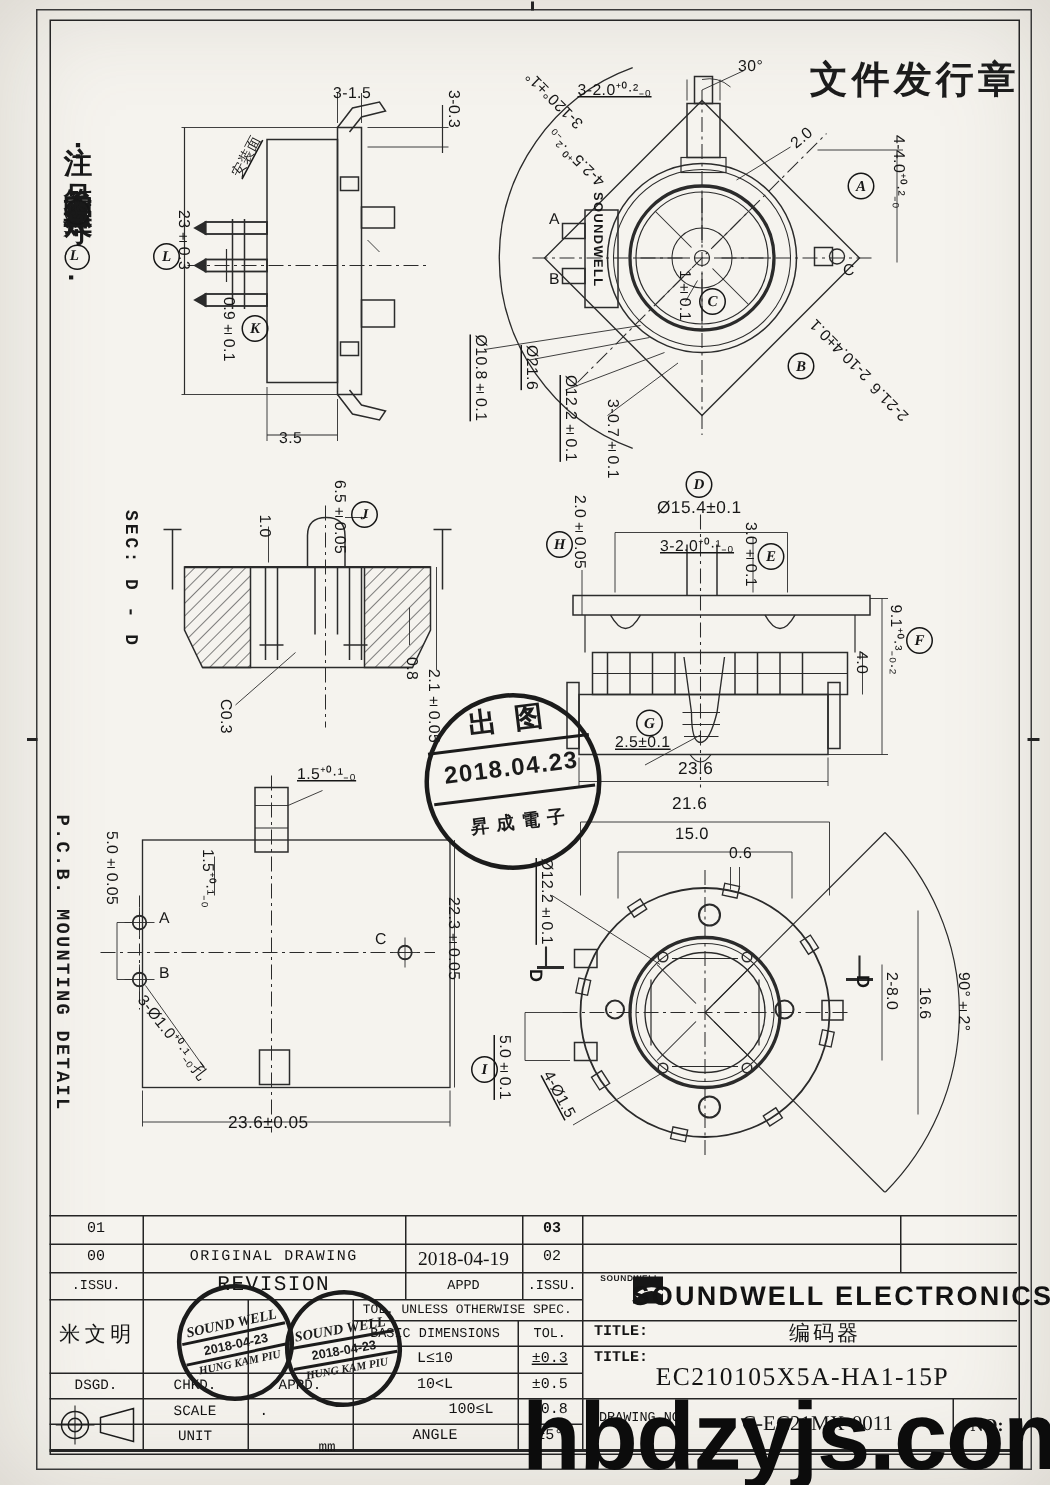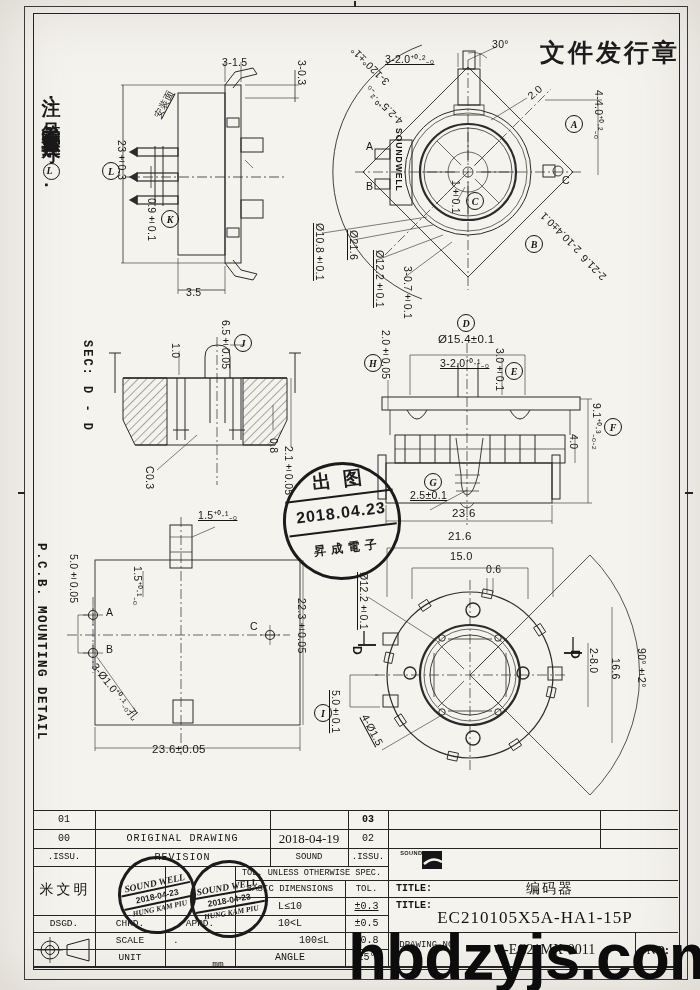--- a/index.html
+++ b/index.html
@@ -430,22 +430,22 @@
   <div class="line" style="left:600px;top:810px;width:1px;height:38px;"></div>
   <div class="line" style="left:635px;top:932px;width:1px;height:34px;"></div>
 
   <div class="tbc" style="left:33px;top:810px;width:62px;height:19px;">01</div>
   <div class="tbc" style="left:348px;top:810px;width:40px;height:19px;font-weight:bold;">03</div>
   <div class="tbc" style="left:33px;top:829px;width:62px;height:19px;">00</div>
   <div class="tbc" style="left:95px;top:829px;width:175px;height:19px;letter-spacing:1px;">ORIGINAL  DRAWING</div>
   <div class="tbc" style="left:270px;top:829px;width:78px;height:19px;font:13px 'Liberation Serif',serif;">2018-04-19</div>
   <div class="tbc" style="left:348px;top:829px;width:40px;height:19px;">02</div>
   <div class="tbc" style="left:33px;top:848px;width:62px;height:18px;font-size:9px;">.ISSU.</div>
-  <div class="tbc" style="left:95px;top:848px;width:175px;height:18px;font-size:10px;letter-spacing:1px;">REVISION</div>
-  <div class="tbc" style="left:270px;top:848px;width:78px;height:18px;font-size:9px;">SOUND</div>
+  <div class="tbc" style="left:95px;top:848px;width:175px;height:18px;font-size:14px;letter-spacing:1px;">REVISION</div>
+  <div class="tbc" style="left:270px;top:848px;width:78px;height:18px;font-size:9px;">APPD</div>
   <div class="tbc" style="left:348px;top:848px;width:40px;height:18px;font-size:9px;">.ISSU.</div>
 
   <div class="tbc" style="left:34px;top:876px;width:62px;height:28px;font:14px 'Liberation Serif',serif;letter-spacing:3px;">米文明</div>
   <div class="tbc" style="left:33px;top:915px;width:62px;height:17px;font-size:9.5px;">DSGD.</div>
   <div class="tbc" style="left:95px;top:915px;width:70px;height:17px;font-size:9.5px;">CHKD.</div>
   <div class="tbc" style="left:165px;top:915px;width:70px;height:17px;font-size:9.5px;">APPD.</div>
   <div class="tbc" style="left:95px;top:932px;width:70px;height:17px;font-size:9.5px;">SCALE</div>
   <div class="tbc" style="left:165px;top:932px;width:70px;height:17px;font-size:9.5px;justify-content:flex-start;padding-left:8px;">.</div>
   <div class="tbc" style="left:95px;top:949px;width:70px;height:17px;font-size:9.5px;">UNIT</div>
   <div class="tbc" style="left:165px;top:949px;width:70px;height:30px;font-size:9.5px;padding-left:18px;">mm</div>
@@ -472,20 +472,21 @@
   <div class="tbc" style="left:235px;top:949px;width:110px;height:17px;">ANGLE</div>
   <div class="tbc" style="left:345px;top:949px;width:43px;height:17px;">±5°</div>
 
   <div class="abs" style="left:398px;top:850px;width:44px;text-align:center;">
     <svg width="26" height="20" viewBox="0 0 26 20">
       <rect x="2" y="1" width="20" height="18" fill="#161616"></rect>
       <path d="M4,14 Q13,6 22,12" stroke="#f5f3ee" stroke-width="2.5" fill="none"></path>
     </svg>
     <div style="font:bold 5.6px 'Liberation Sans',sans-serif;letter-spacing:.4px;">SOUNDWELL</div>
   </div>
+  <div class="tbc" style="left:445px;top:848px;width:233px;height:32px;font:bold 18px 'Liberation Sans',sans-serif;letter-spacing:1.5px;">SOUNDWELL ELECTRONICS</div>
   <div class="tbc" style="left:390px;top:880px;width:60px;height:17px;font:bold 10px 'Liberation Mono',monospace;justify-content:flex-start;padding-left:6px;">TITLE:</div>
   <div class="tbc" style="left:450px;top:880px;width:200px;height:17px;font:14px 'Liberation Sans',sans-serif;letter-spacing:2px;">编码器</div>
   <div class="tbc" style="left:390px;top:898px;width:60px;height:14px;font:bold 10px 'Liberation Mono',monospace;justify-content:flex-start;padding-left:6px;">TITLE:</div>
   <div class="tbc" style="left:400px;top:905px;width:270px;height:26px;font:17px 'Liberation Serif',serif;letter-spacing:1px;">EC210105X5A-HA1-15P</div>
   <div class="tbc" style="left:390px;top:938px;width:78px;height:14px;font:9px 'Liberation Mono',monospace;">DRAWING NO:</div>
   <div class="tbc" style="left:460px;top:938px;width:170px;height:24px;font:14px 'Liberation Serif',serif;">C-EC21MX-0011</div>
   <div class="tbc" style="left:638px;top:940px;width:40px;height:20px;font:bold 12px 'Liberation Serif',serif;">NO:</div>
 
   <div class="stamp" style="left:118px;top:856px;width:72px;height:72px;transform:rotate(-12deg);justify-content:center;">
     <div style="font:bold italic 9.5px 'Liberation Serif',serif;">SOUND WELL</div>

